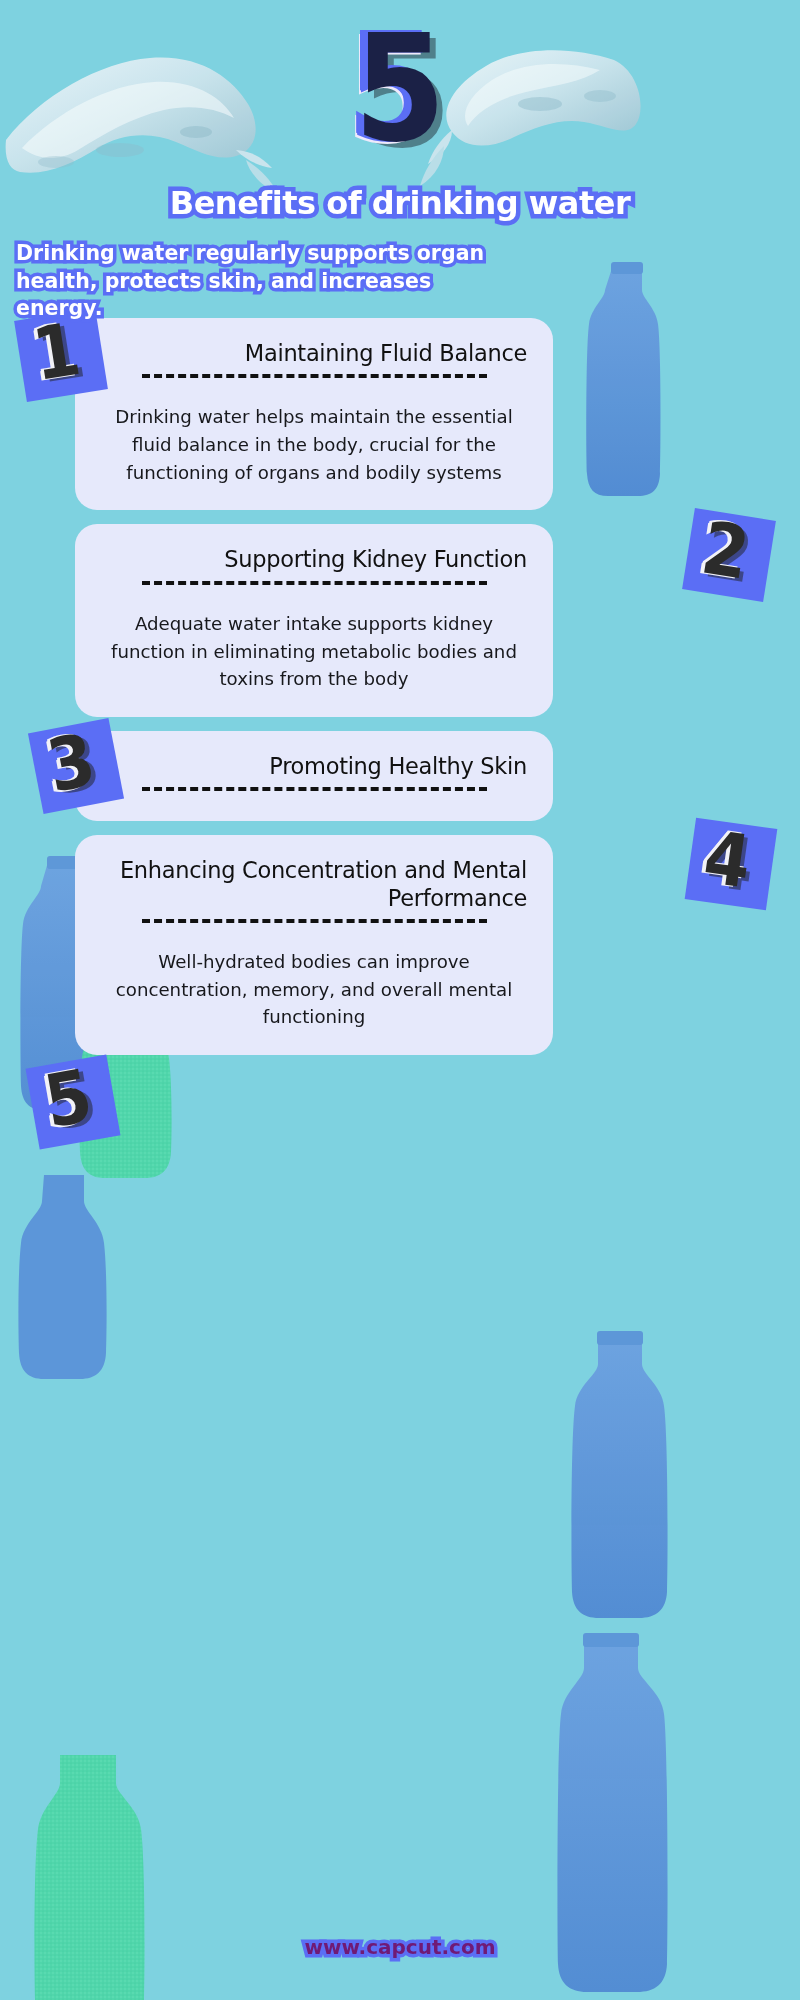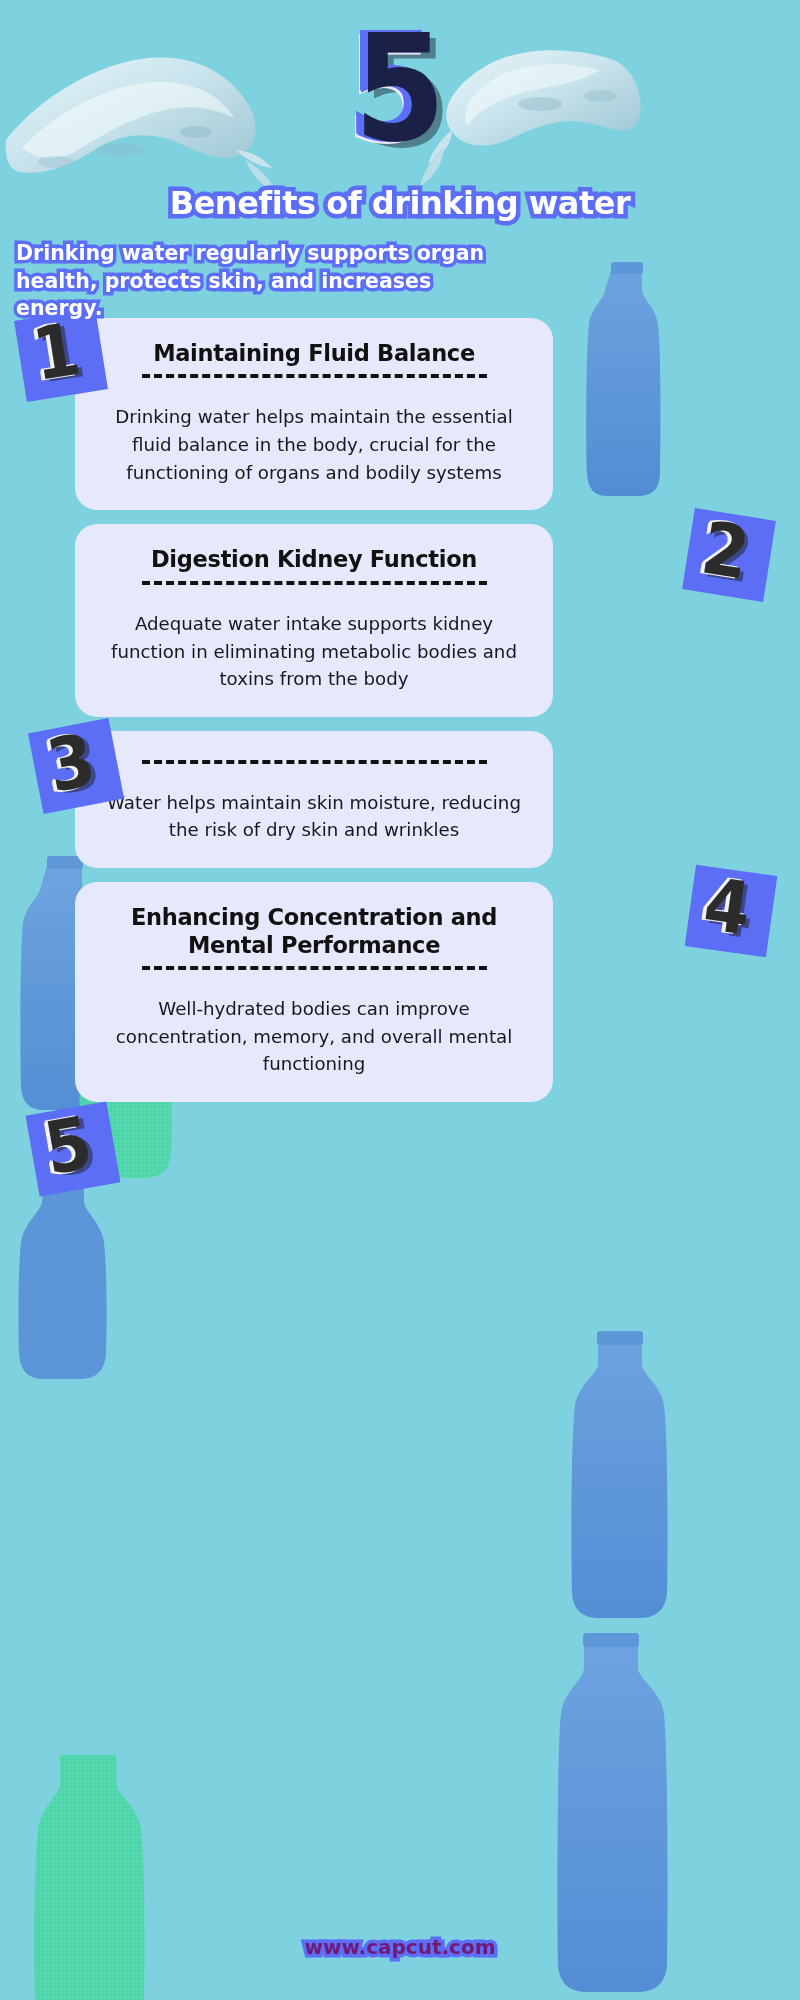--- a/index.html
+++ b/index.html
@@ -64,23 +64,23 @@
     border-radius:22px;
     width:478px;
     padding:22px 26px 24px;
     z-index:2;
   }
   .card.left-card  { margin-left:75px; }
   .card.right-card { margin-left:75px; }
 
   .card-title {
     font-family:"DejaVu Sans", sans-serif;
-    font-size:22.5px; font-weight:bold;
+    font-size:22.5px; font-weight:normal;
     color:#111111;
-    text-align:center;
+    text-align:right;
     line-height:1.22;
     letter-spacing:-.3px;
   }
   .divider {
     width:345px; height:0; margin:7px auto 6px;
     border-top:4px dashed #111111;
   }
   .card-body {
     font-family:"DejaVu Sans", sans-serif;
     font-size:18.2px; font-weight:500; line-height:1.52;
@@ -226,33 +226,33 @@
       <div class="divider"></div>
       <div class="card-body">Drinking water helps maintain the essential fluid balance in the body, crucial for the functioning of organs and bodily systems</div>
     </div>
   </div>
 
   <div class="card-row">
     <div class="badge b2">
       <span>2</span>
     </div>
     <div class="card right-card">
-      <div class="card-title">Digestion Kidney Function</div>
+      <div class="card-title">Supporting Kidney Function</div>
       <div class="divider"></div>
       <div class="card-body">Adequate water intake supports kidney function in eliminating metabolic bodies and toxins from the body</div>
     </div>
   </div>
 
   <div class="card-row">
     <div class="badge b3">
       <span>3</span>
     </div>
     <div class="card left-card">
-      <div class="divider"></div>
-      <div class="card-body">Water helps maintain skin moisture, reducing the risk of dry skin and wrinkles</div>
+      <div class="card-title">Promoting Healthy Skin</div>
+      <div class="divider"></div>
     </div>
   </div>
 
   <div class="card-row">
     <div class="badge b4">
       <span>4</span>
     </div>
     <div class="card right-card">
       <div class="card-title">Enhancing Concentration and Mental Performance</div>
       <div class="divider"></div>

